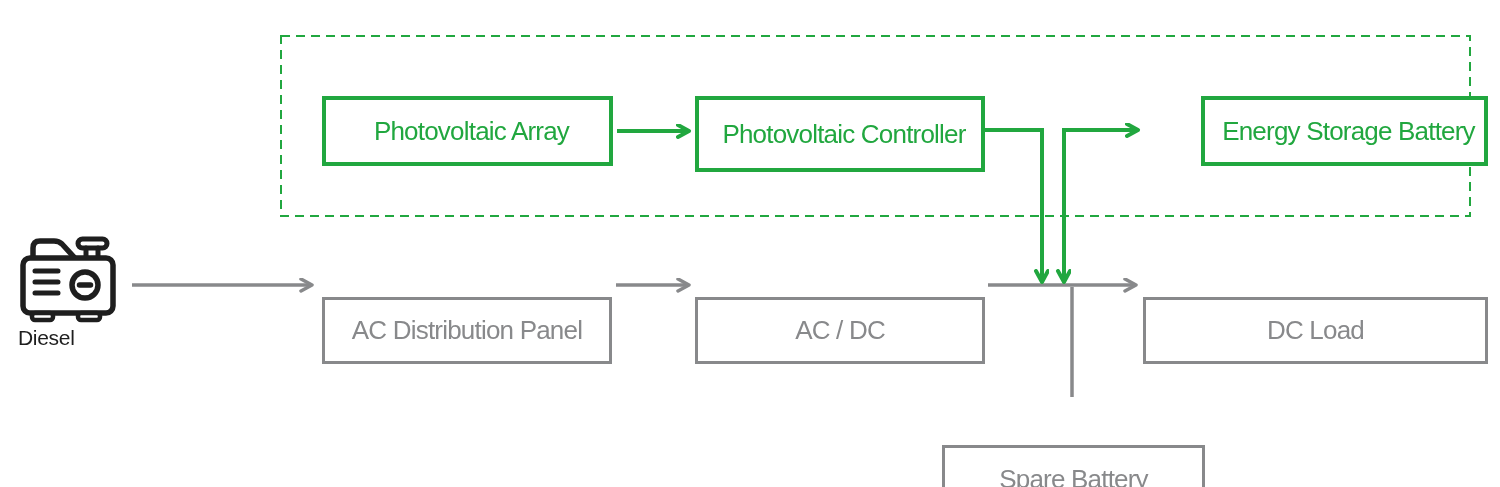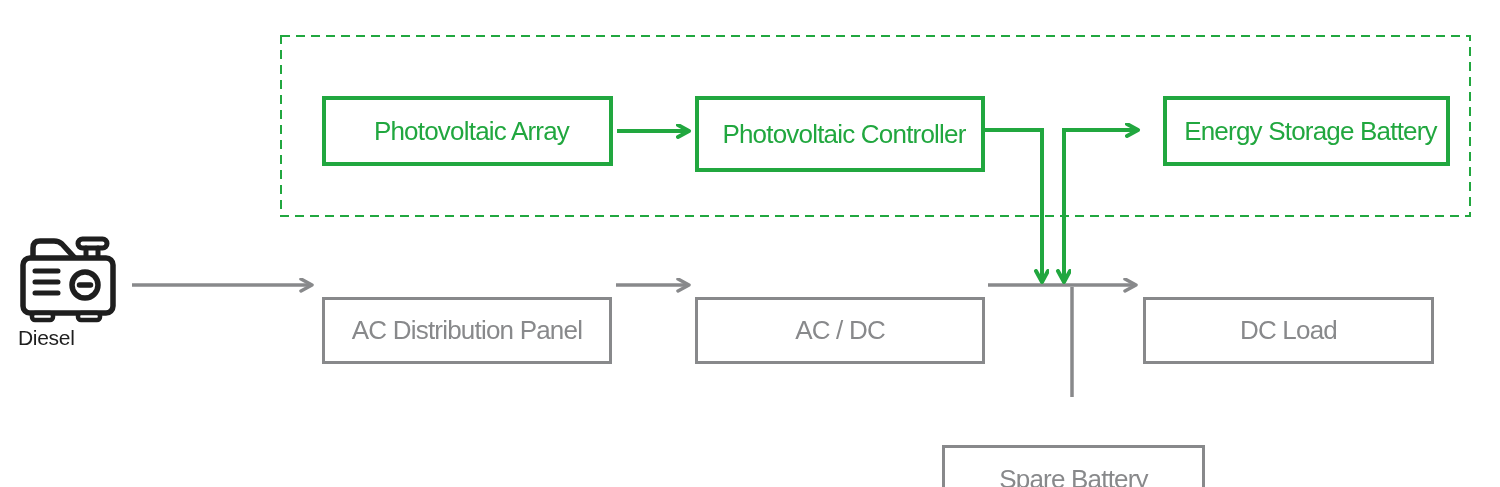--- a/index.html
+++ b/index.html
@@ -16,24 +16,24 @@
   .group-border{stroke:var(--green,#21a73f);stroke-width:2;fill:none;stroke-dasharray:9 6;}
   .node{
     position:absolute;box-sizing:border-box;background:#fff;
     display:flex;align-items:center;justify-content:center;
     font-size:26px;letter-spacing:-0.8px;white-space:nowrap;
   }
   .node--green{border:4px solid var(--green,#21a73f);color:var(--green,#21a73f);padding-left:8px;}
   .node--gray{border:3.5px solid var(--gray,#88898b);color:var(--gray,#88898b);margin-top:47px;}
   #node-pv-array{left:322px;top:96px;width:291px;height:70px;}
   #node-pv-controller{left:695px;top:96px;width:290px;height:76px;}
-  #node-energy-storage-battery{left:1163px;top:96px;width:287px;height:70px;}
+  #node-energy-storage-battery{left:1201px;top:96px;width:287px;height:70px;}
   #node-ac-distribution-panel{left:322px;top:250px;width:290px;height:67px;}
   #node-ac-dc{left:695px;top:250px;width:290px;height:67px;justify-content:center;}
-  #node-dc-load{left:1143px;top:250px;width:291px;height:67px;align-items:center;}
+  #node-dc-load{left:1143px;top:250px;width:345px;height:67px;align-items:center;}
   #node-spare-battery{left:942px;top:398px;width:263px;height:69px;}
   #diesel-icon{position:absolute;left:20px;top:236px;overflow:visible;}
   .icon-line{stroke:var(--icon,#1e1e1e);fill:none;stroke-linecap:round;stroke-linejoin:round;}
   .icon-fill-white{fill:#ffffff;}
   #diesel-label{
     position:absolute;left:18px;top:326px;width:100px;text-align:left;
     font-size:21px;letter-spacing:-0.3px;color:var(--icon,#1e1e1e);
   }
 </style>
 </head>

